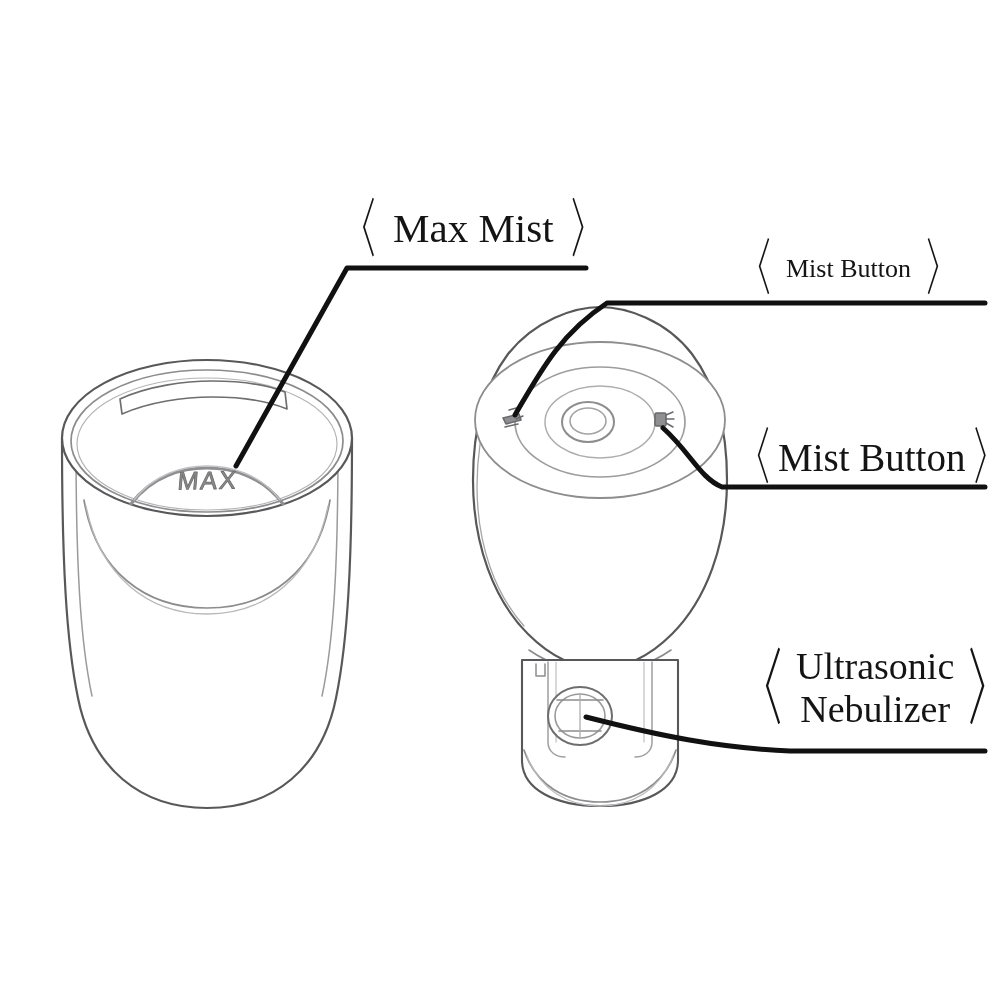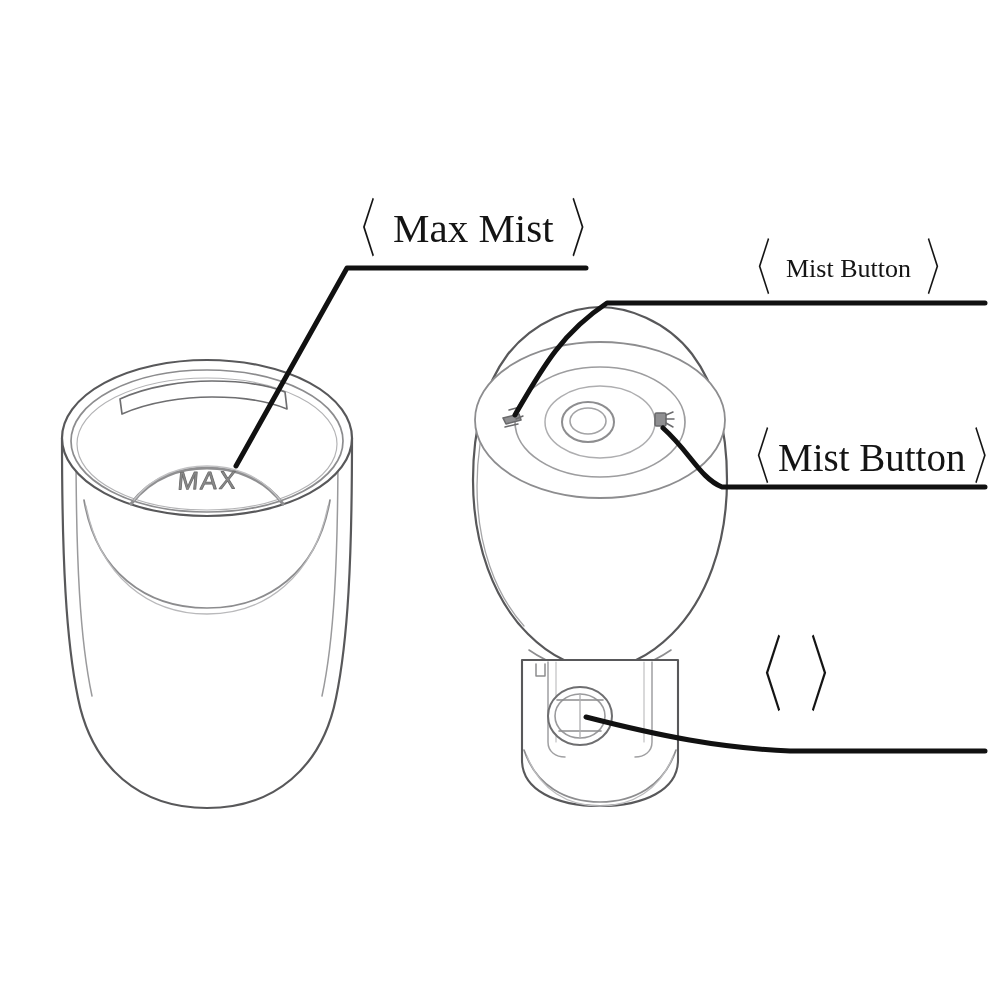--- a/index.html
+++ b/index.html
@@ -270,17 +270,19 @@
 
   <div class="callout" id="callout-light-button">
     <span class="bracket">〈</span>
     <span class="caption">Mist Button</span>
     <span class="bracket">〉</span>
   </div>
 
   <div class="callout" id="callout-ultrasonic-nebulizer">
     <span class="bracket">〈</span>
     <span class="caption">
+      <span>Ultrasonic</span>
+      <span>Nebulizer</span>
     </span>
     <span class="bracket">〉</span>
   </div>
 
 </div>
 
 </body></html>

